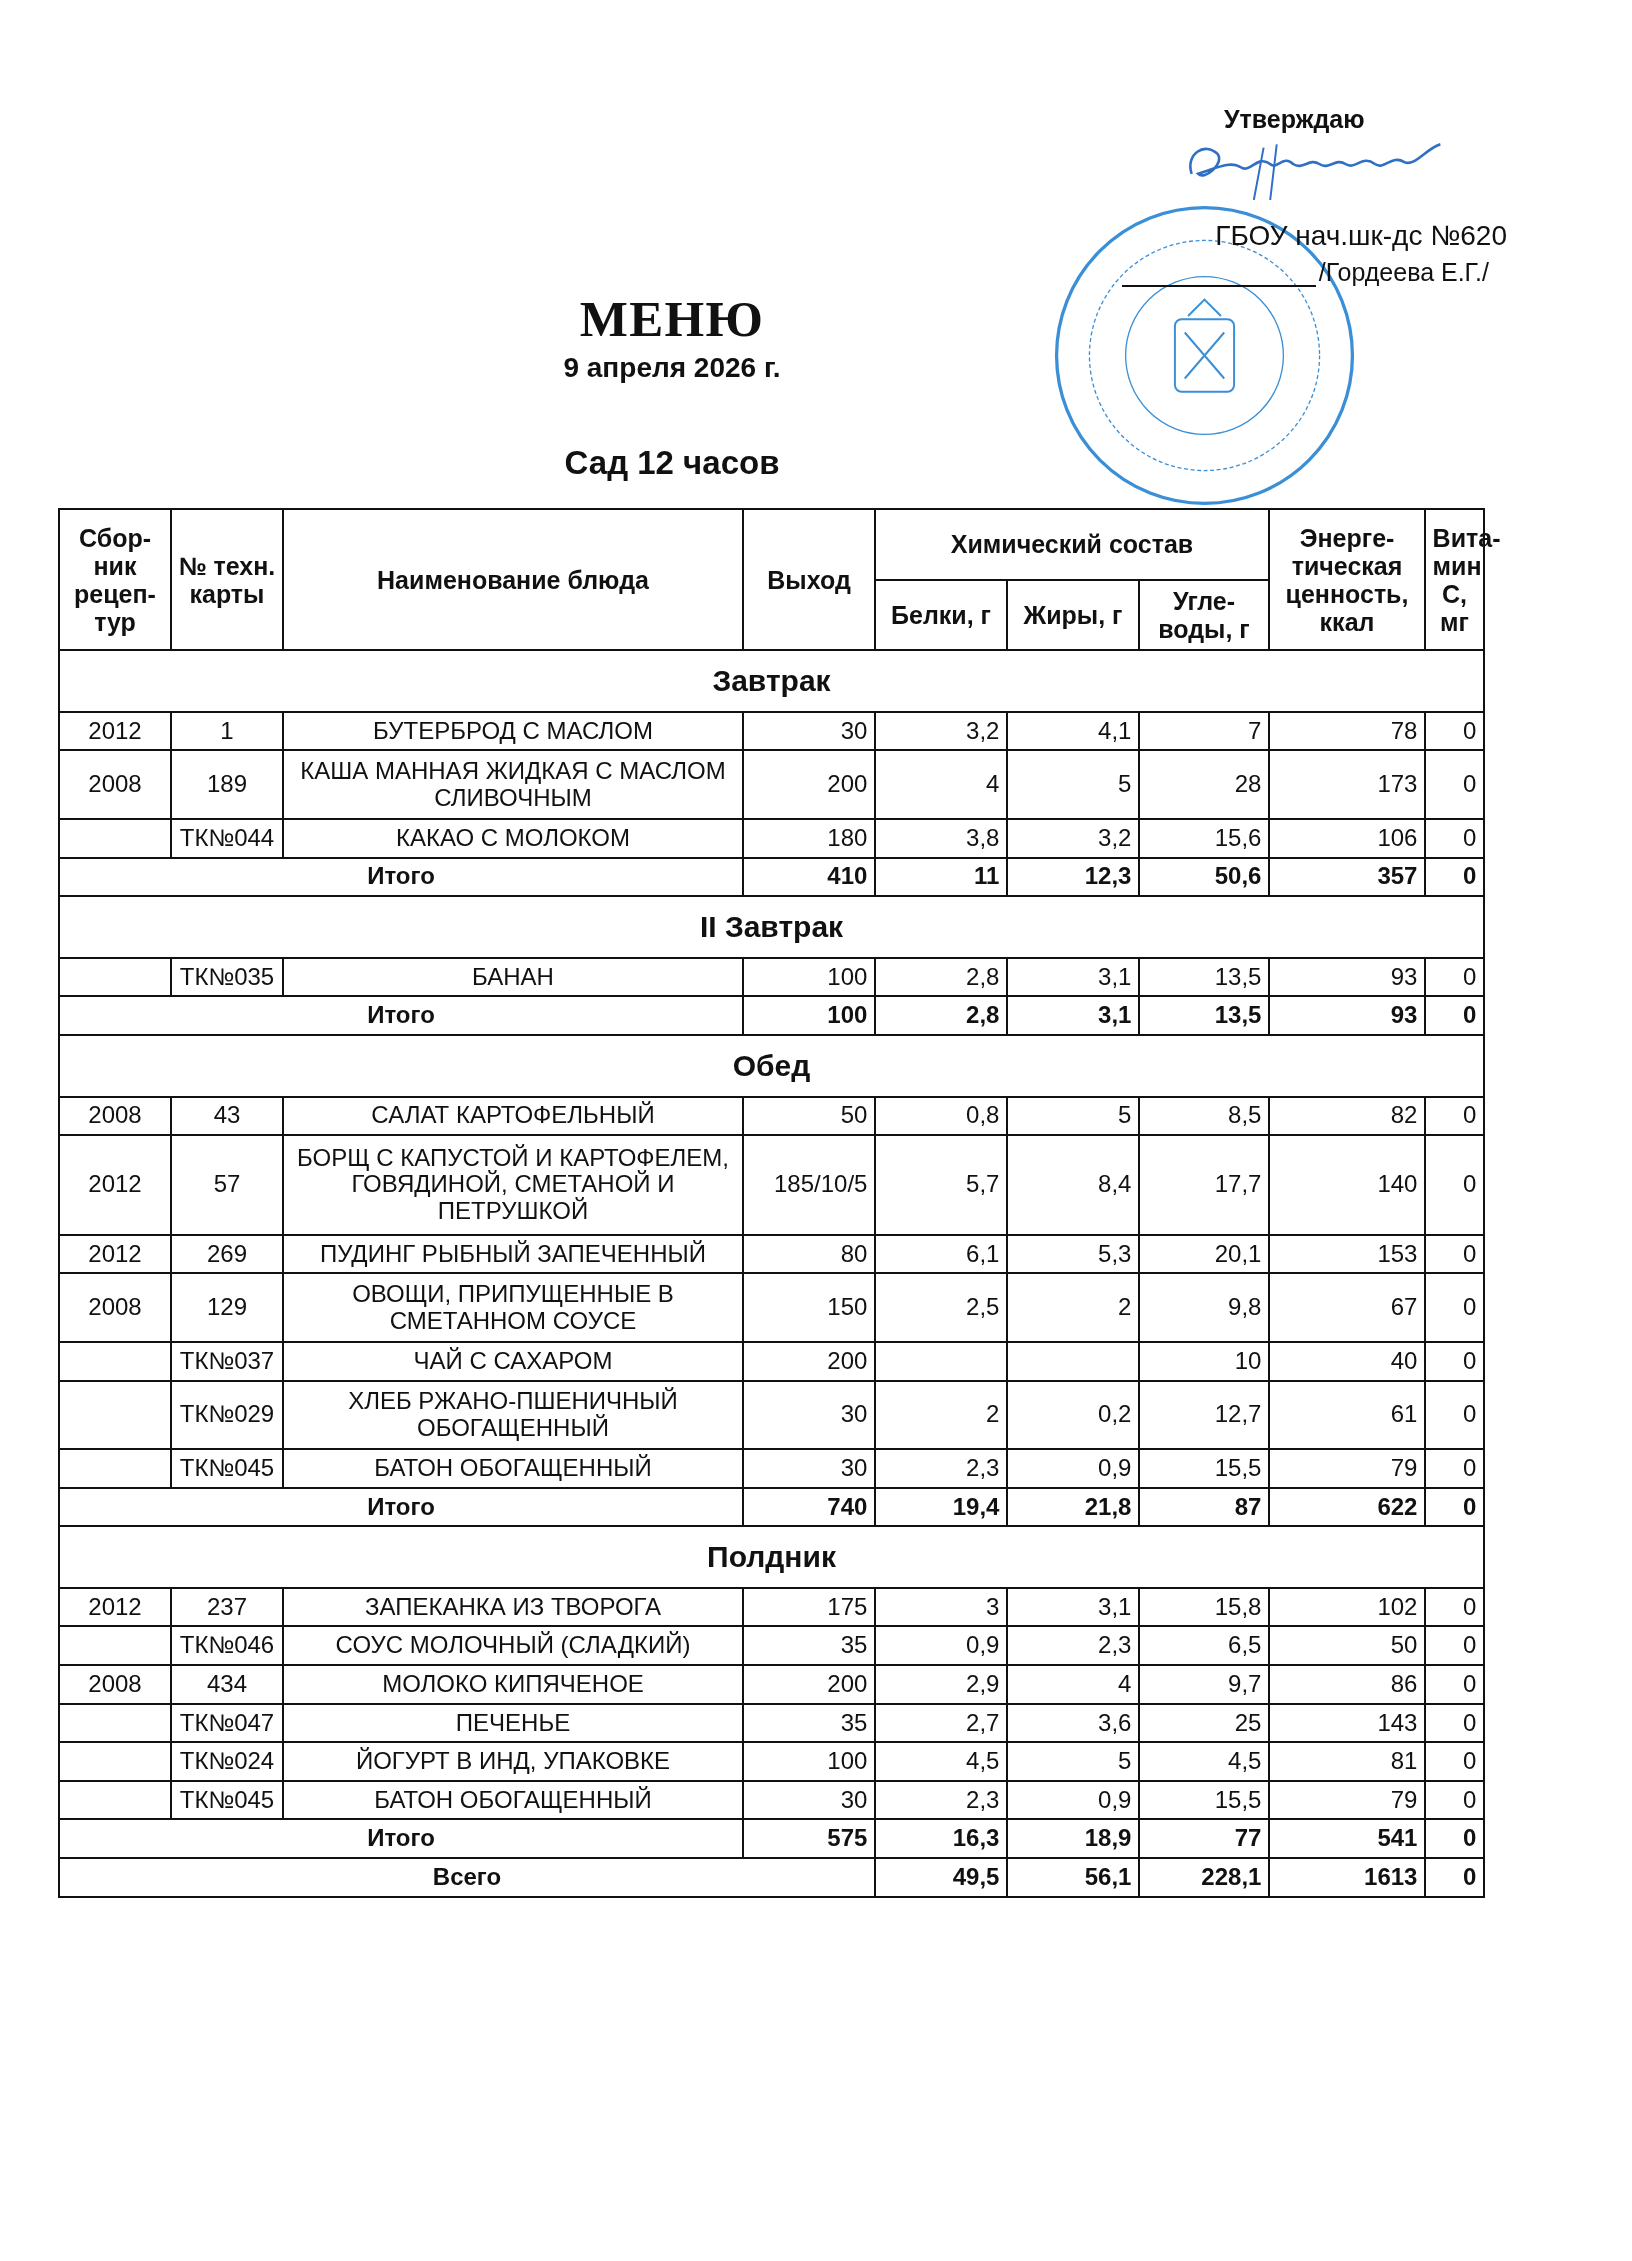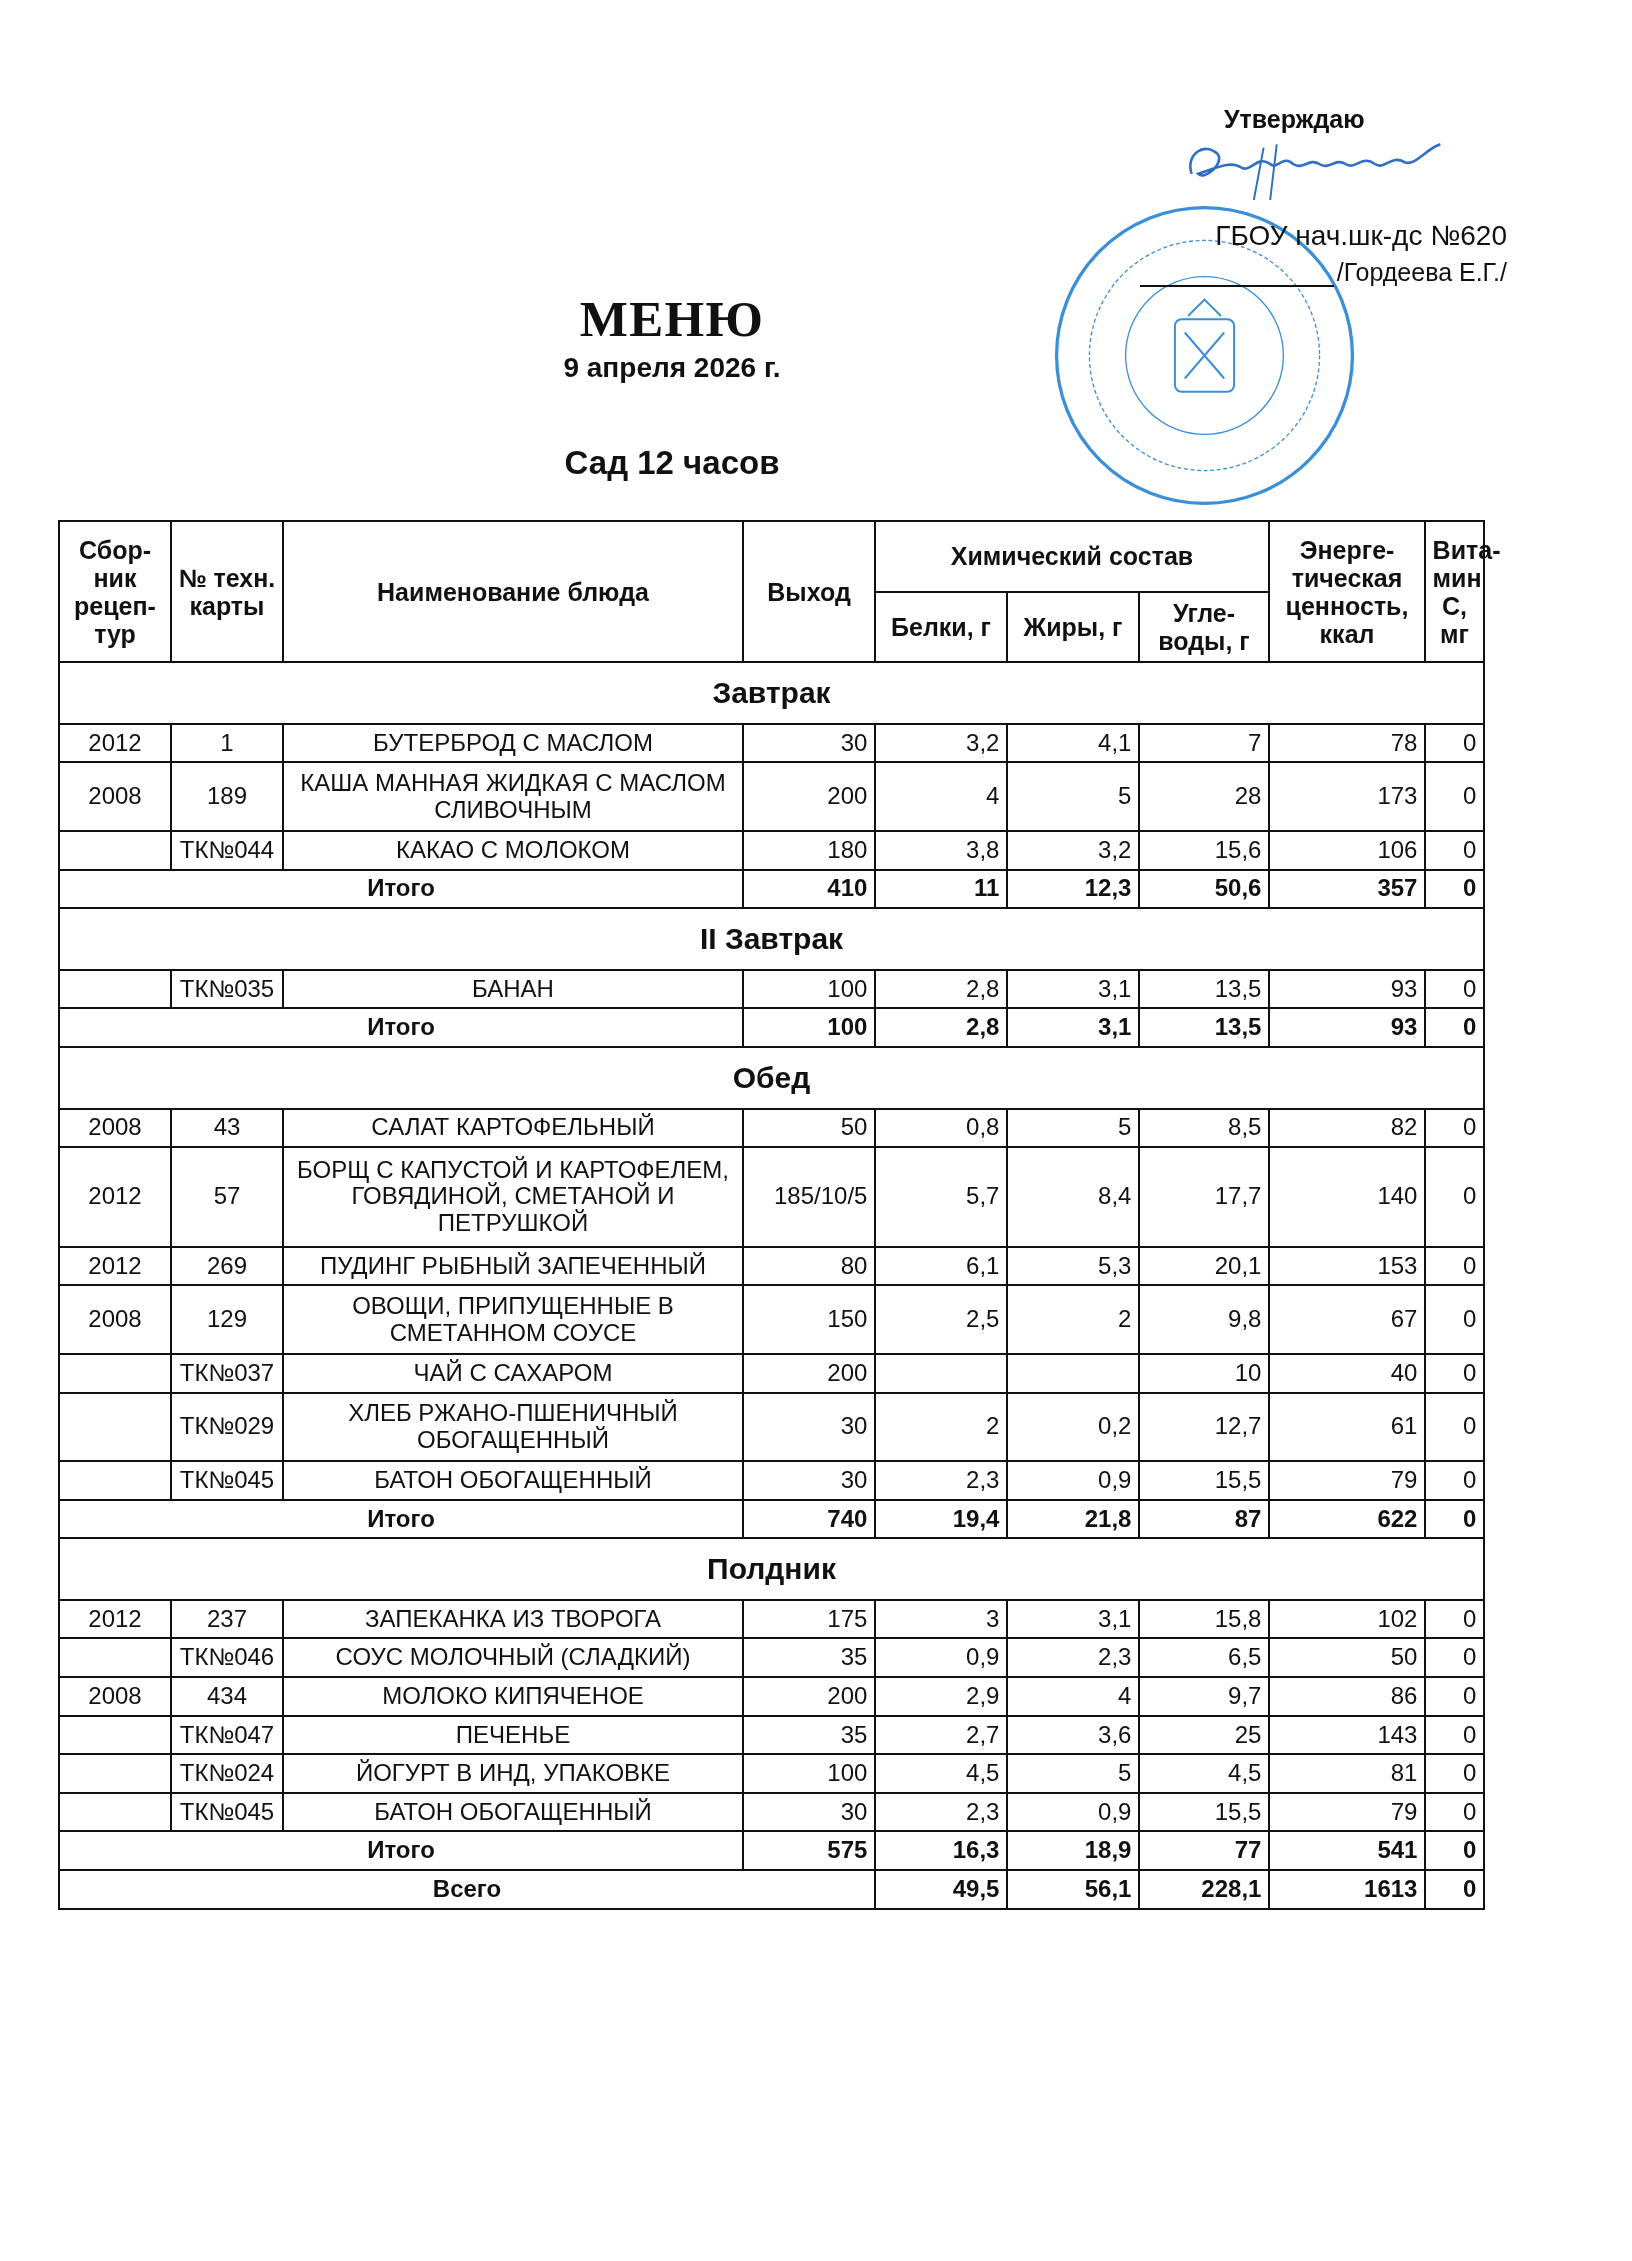--- a/index.html
+++ b/index.html
@@ -7,40 +7,40 @@
     width: 1632px; height: 2261px; background: #ffffff; position: relative;
     font-family: "Liberation Sans", sans-serif; color: #111; overflow: hidden;
   }
   .approval {
     position: absolute; left: 1224px; top: 105px; font-size: 25px; font-weight: bold;
   }
   .org-line {
     position: absolute; right: 125px; top: 220px; font-size: 28px;
   }
   .sign-line {
-    position: absolute; right: 125px; top: 258px; font-size: 25px; display: flex; align-items: flex-end;
+    position: absolute; right: 143px; top: 258px; font-size: 25px; display: flex; align-items: flex-end;
   }
   .sign-line .underline {
     display: inline-block; width: 194px; border-bottom: 2px solid #111; margin-right: 2.6px; height: 22.4px;
   }
   .signature {
     position: absolute; left: 1178px; top: 128px; width: 276px; height: 72px;
   }
   .stamp {
     position: absolute; left: 1050px; top: 201px; width: 309px; height: 309px;
   }
   .title {
     position: absolute; left: 0; width: 1344px; text-align: center;
   }
   .title-main { top: 290px; font-family: "Liberation Serif", serif; font-weight: bold; font-size: 51px; letter-spacing: 1.3px; }
   .title-date { top: 352px; font-size: 28px; font-weight: bold; }
   .title-sub { top: 444px; font-size: 33px; font-weight: bold; }
   .title span { display: inline-block; }
   table.menu {
-    position: absolute; left: 58px; top: 520px; width: 1424px;
+    position: absolute; left: 58px; top: 508px; width: 1424px;
     border-collapse: collapse; table-layout: fixed;
     font-size: 24px;
   }
   table.menu td, table.menu th {
     border: 2px solid #111; padding: 1.3px 6.6px; line-height: 1.12;
   }
   table.menu th { font-weight: bold; text-align: center; font-size: 25px; }
   .h-top th { height: 66px; }
   .h-bot th { height: 66px; }
   td.num { text-align: right; }

